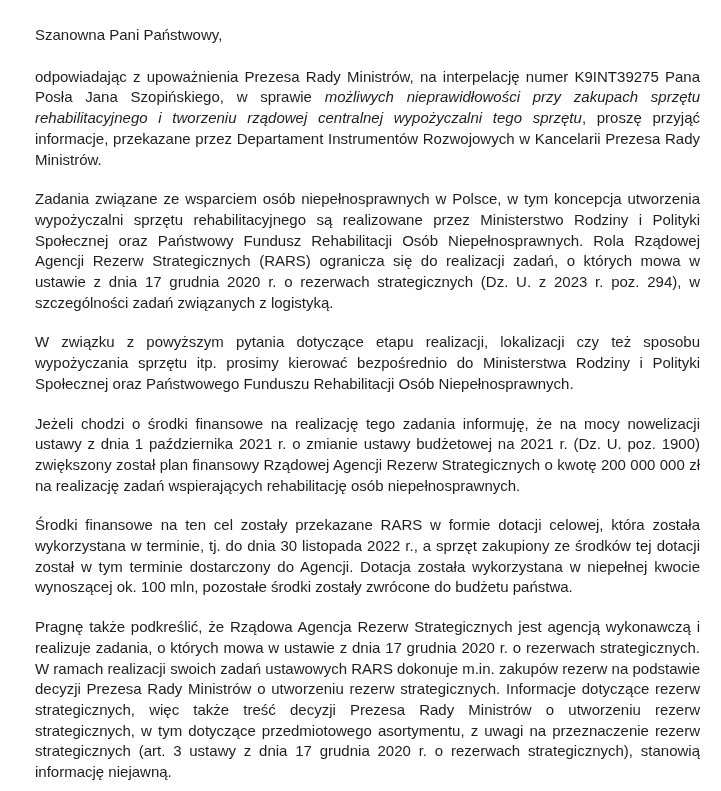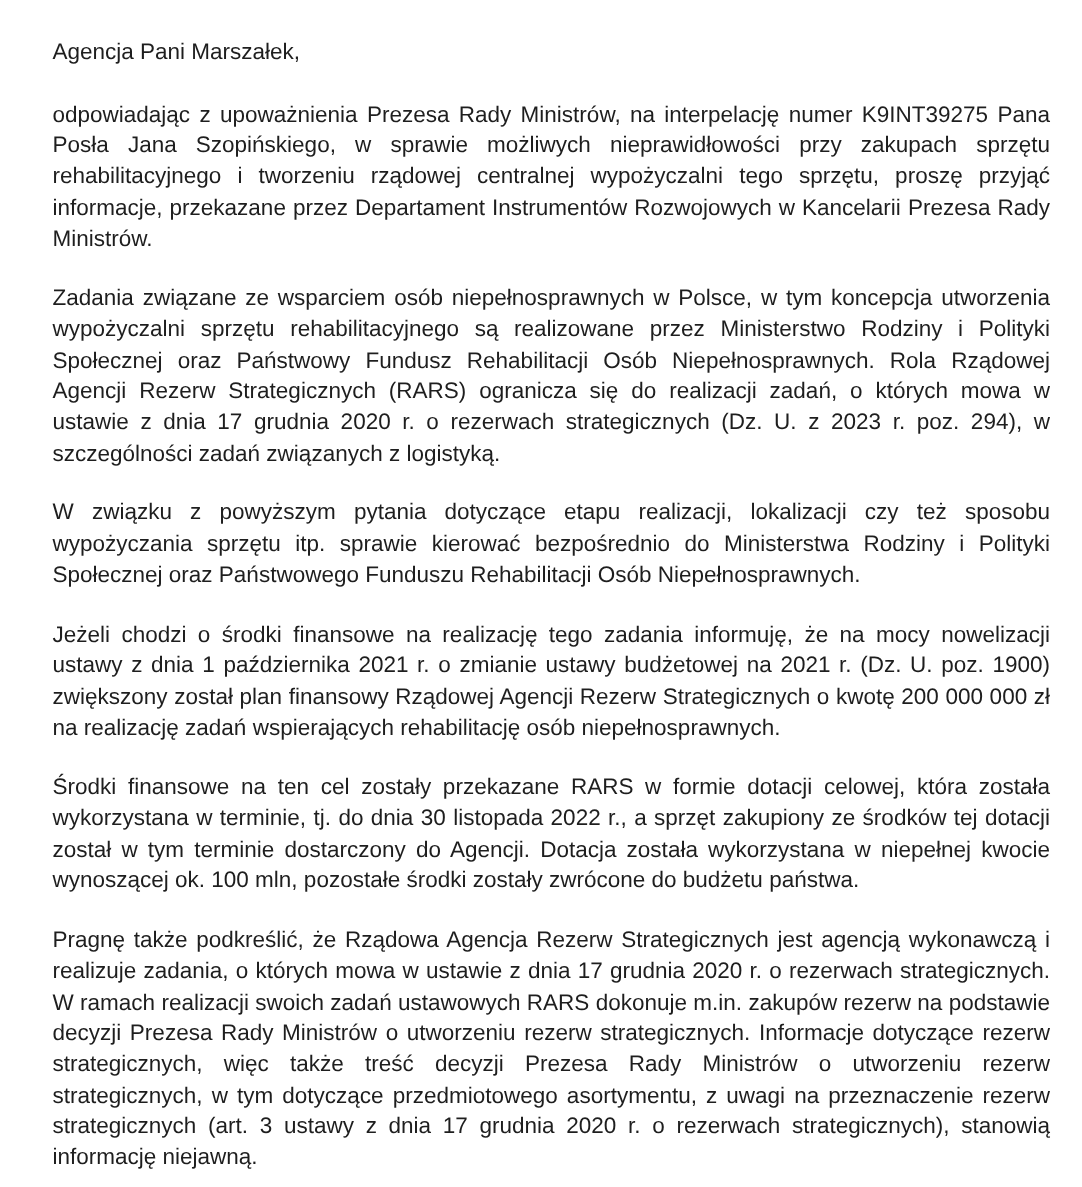--- a/index.html
+++ b/index.html
@@ -30,34 +30,35 @@
   }
   .para {
     margin: 0 0 19px 0;
     text-align: justify;
     text-justify: inter-word;
   }
   .para:last-child {
     margin-bottom: 16px;
   }
   .italic {
+    font-style: italic;
   }
 </style>
 </head>
 <body>
 
 <div class="page">
 
-  <p class="salutation">Agencja Pani Marszałek,</p>
+  <p class="salutation">Szanowna Pani Państwowy,</p>
 
   <p class="para"><span>odpowiadając z upoważnienia Prezesa Rady Ministrów, na interpelację numer K9INT39275 Pana Posła Jana Szopińskiego, w sprawie </span><span class="italic">możliwych nieprawidłowości przy zakupach sprzętu rehabilitacyjnego i tworzeniu rządowej centralnej wypożyczalni tego sprzętu</span><span>, proszę przyjąć informacje, przekazane przez Departament Instrumentów Rozwojowych w Kancelarii Prezesa Rady Ministrów.</span></p>
 
   <p class="para">Zadania związane ze wsparciem osób niepełnosprawnych w Polsce, w tym koncepcja utworzenia wypożyczalni sprzętu rehabilitacyjnego są realizowane przez Ministerstwo Rodziny i Polityki Społecznej oraz Państwowy Fundusz Rehabilitacji Osób Niepełnosprawnych. Rola Rządowej Agencji Rezerw Strategicznych (RARS) ogranicza się do realizacji zadań, o których mowa w ustawie z dnia 17 grudnia 2020 r. o rezerwach strategicznych (Dz. U. z 2023 r. poz. 294), w szczególności zadań związanych z logistyką.</p>
 
-  <p class="para">W związku z powyższym pytania dotyczące etapu realizacji, lokalizacji czy też sposobu wypożyczania sprzętu itp. sprawie kierować bezpośrednio do Ministerstwa Rodziny i Polityki Społecznej oraz Państwowego Funduszu Rehabilitacji Osób Niepełnosprawnych.</p>
+  <p class="para">W związku z powyższym pytania dotyczące etapu realizacji, lokalizacji czy też sposobu wypożyczania sprzętu itp. prosimy kierować bezpośrednio do Ministerstwa Rodziny i Polityki Społecznej oraz Państwowego Funduszu Rehabilitacji Osób Niepełnosprawnych.</p>
 
   <p class="para">Jeżeli chodzi o środki finansowe na realizację tego zadania informuję, że na mocy nowelizacji ustawy z dnia 1 października 2021 r. o zmianie ustawy budżetowej na 2021 r. (Dz. U. poz. 1900) zwiększony został plan finansowy Rządowej Agencji Rezerw Strategicznych o kwotę 200 000 000 zł na realizację zadań wspierających rehabilitację osób niepełnosprawnych.</p>
 
   <p class="para">Środki finansowe na ten cel zostały przekazane RARS w formie dotacji celowej, która została wykorzystana w terminie, tj. do dnia 30 listopada 2022 r., a sprzęt zakupiony ze środków tej dotacji został w tym terminie dostarczony do Agencji. Dotacja została wykorzystana w niepełnej kwocie wynoszącej ok. 100 mln, pozostałe środki zostały zwrócone do budżetu państwa.</p>
 
   <p class="para">Pragnę także podkreślić, że Rządowa Agencja Rezerw Strategicznych jest agencją wykonawczą i realizuje zadania, o których mowa w ustawie z dnia 17 grudnia 2020 r. o rezerwach strategicznych. W ramach realizacji swoich zadań ustawowych RARS dokonuje m.in. zakupów rezerw na podstawie decyzji Prezesa Rady Ministrów o utworzeniu rezerw strategicznych. Informacje dotyczące rezerw strategicznych, więc także treść decyzji Prezesa Rady Ministrów o utworzeniu rezerw strategicznych, w tym dotyczące przedmiotowego asortymentu, z uwagi na przeznaczenie rezerw strategicznych (art. 3 ustawy z dnia 17 grudnia 2020 r. o rezerwach strategicznych), stanowią informację niejawną.</p>
 
 </div>
 
 </body></html>

